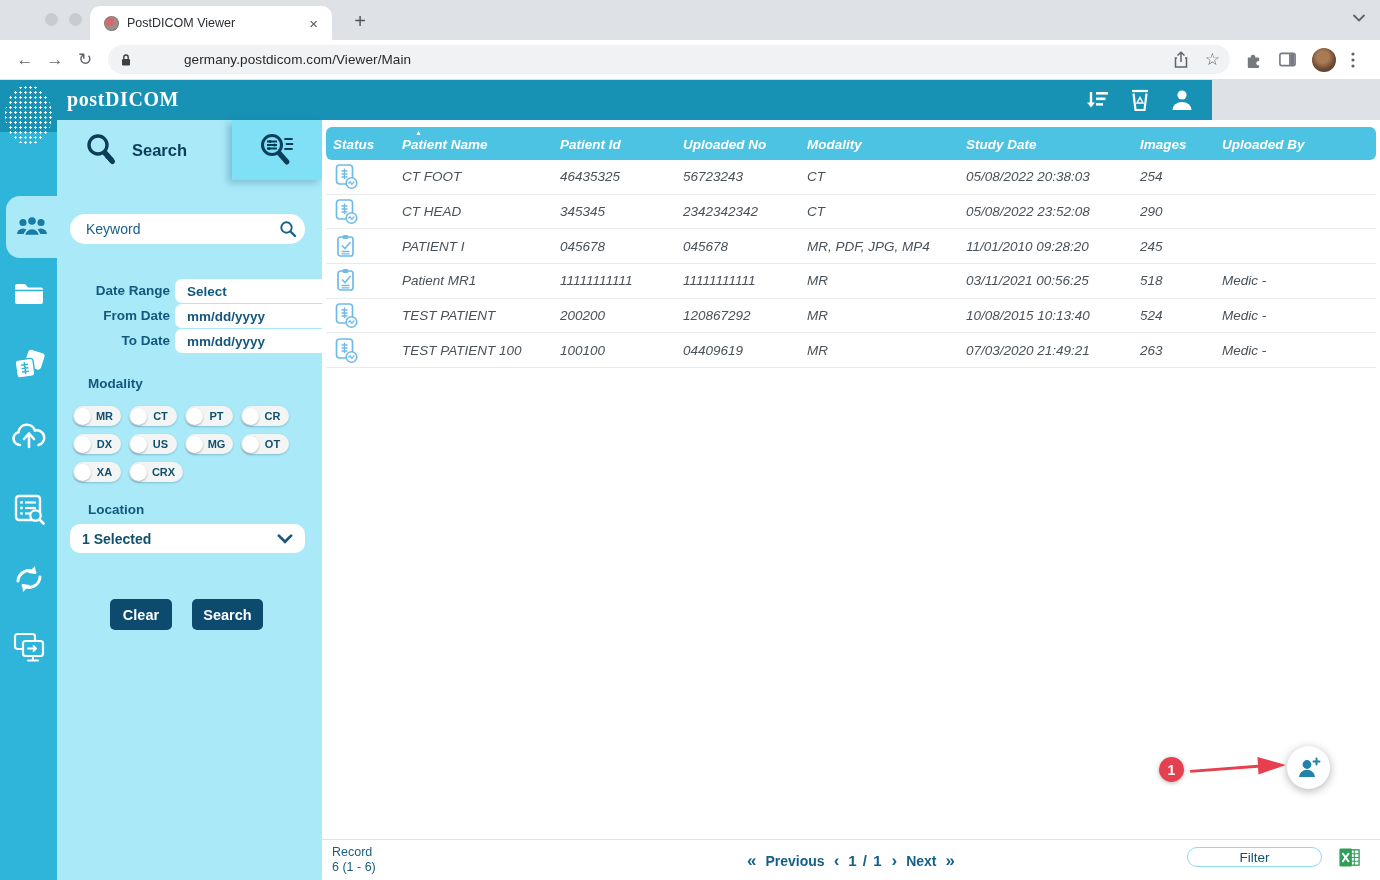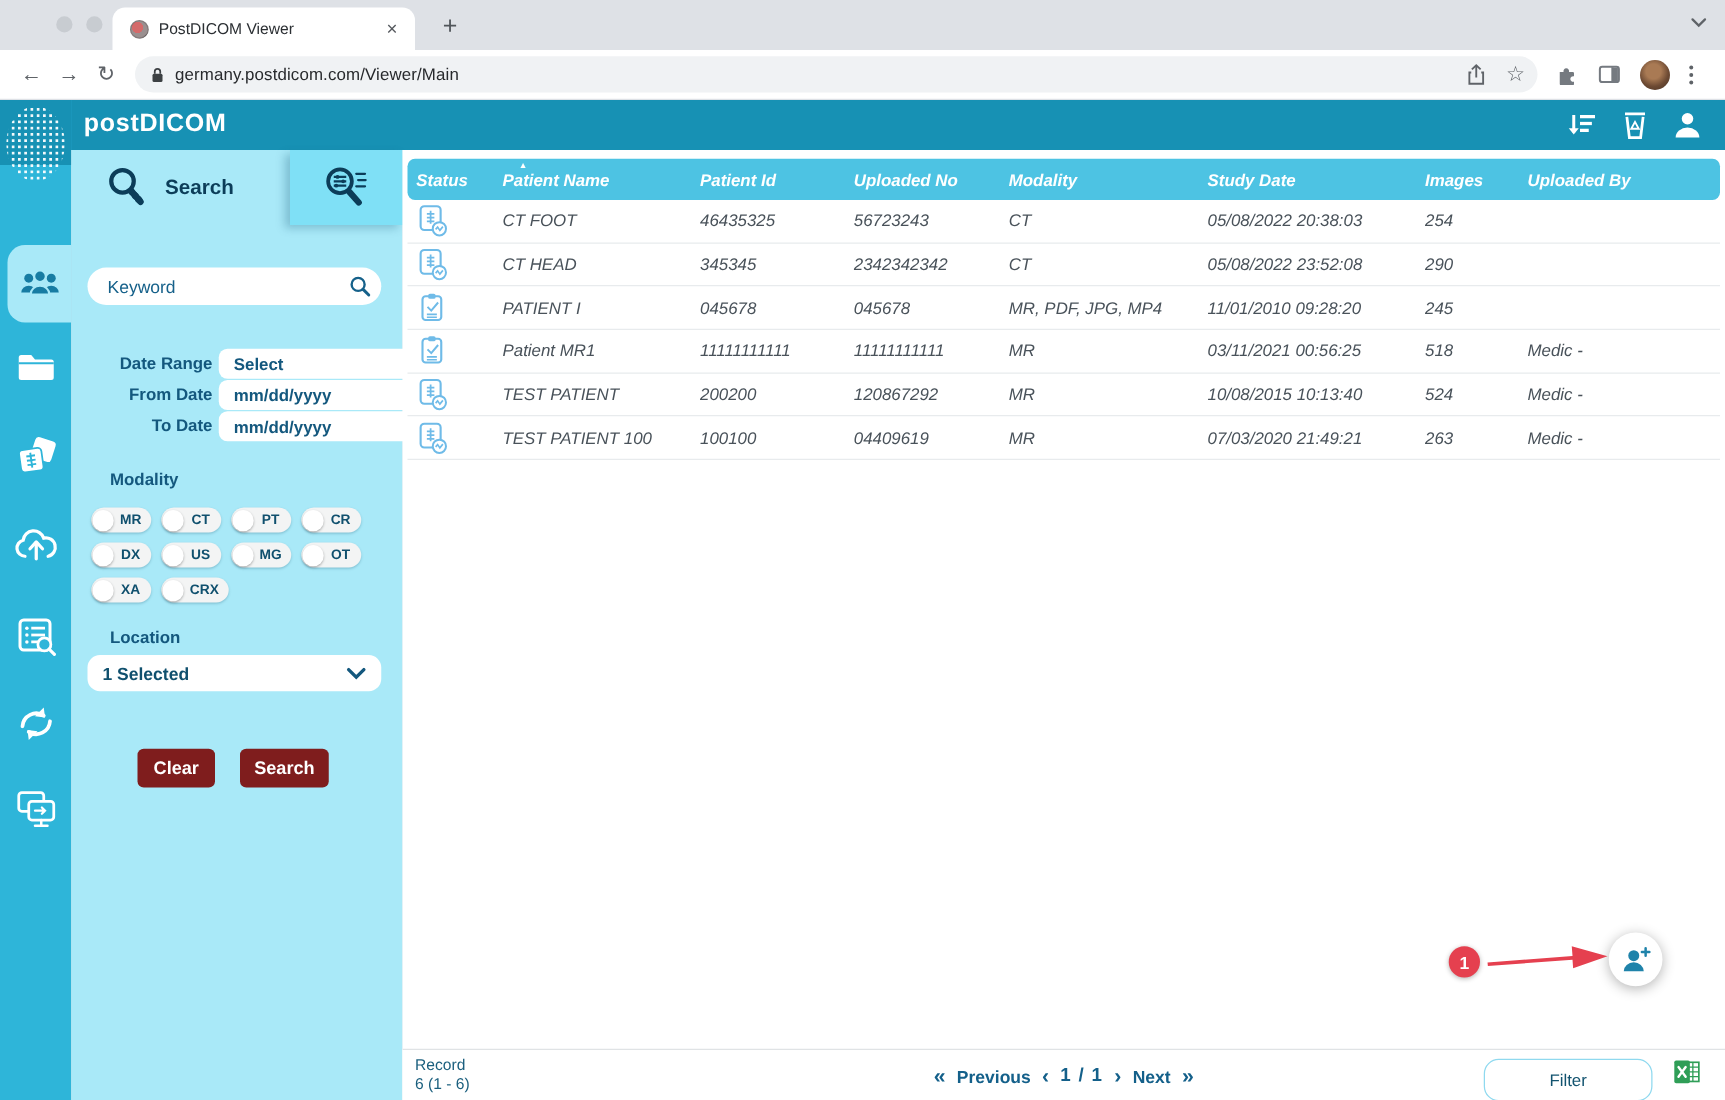--- a/index.html
+++ b/index.html
@@ -20,29 +20,29 @@
   .tab-close { font-size:15px; color:#55595e; padding:0 4px; cursor:default; }
   .newtab { position:absolute; left:346px; top:8px; font-size:20px; color:#50555a; width:28px; height:28px;
     text-align:center; line-height:27px; border-radius:50%; }
   .strip-chevron { position:absolute; right:14px; top:13px; }
 
   .addressbar { position:absolute; left:0; top:40px; width:1380px; height:39px; background:#ffffff;
     display:flex; align-items:center; }
   .navbtn { font-size:17px; color:#5f6368; width:30px; text-align:center; }
   .nav-back{margin-left:10px} 
   .urlpill { position:relative; margin-left:8px; width:1122px; height:29px; background:#f0f2f4; border-radius:15px;
-    display:flex; align-items:center; padding-left:12px; }
+    display:flex; align-items:center; padding-left:12px;gap:44px; }
   .url-text { font-size:13.5px; color:#27292c; margin-left:8px; letter-spacing:.1px; }
   .pill-right { position:absolute; right:10px; top:0; height:100%; display:flex; align-items:center; gap:16px; }
   .chrome-right { display:flex; align-items:center; gap:15px; margin-left:14px; }
   .avatar { width:24px; height:24px; border-radius:50%;
     background:radial-gradient(circle at 45% 38%, #a97a54 0 30%, #6d4a33 60%, #433024 100%); }
 
   
-  .appheader { position:absolute; left:0; top:80px; width:1380px; height:40px; background:#1791b4; }
+  .appheader { position:absolute; left:0; top:80px; width:1212px; height:40px; background:#1791b4;font-family:Liberation Serif, serif; }
   .logo { position:absolute; left:67px; top:8px; color:#fff; font-size:20px; font-weight:bold; letter-spacing:.6px; }
   .apptitle { position:absolute; left:57px; right:57px; top:10px; text-align:center; color:#fff;
     font-size:16.5px; font-weight:bold; letter-spacing:.2px; }
   .header-actions { position:absolute; right:18px; top:7px; display:flex; gap:18px; align-items:center; }
 
   
   .rail { position:absolute; left:0; top:80px; width:57px; height:800px; background:#2eb5d9; }
   .rail-top { position:absolute; left:0; top:0; width:57px; height:52px; background:#1791b4; }
   .brand-logo { position:absolute; left:3px; top:5px; width:51px; height:60px; border-radius:50%;
     background-image:radial-gradient(rgba(255,255,255,.95) 1.1px, transparent 1.4px);
@@ -76,21 +76,21 @@
   .pill .knob { width:17px; height:17px; border-radius:50%; background:#fff; margin-left:1px;
     box-shadow:0 1px 2px rgba(0,0,0,.3); }
   .pill .ptxt { flex:1; text-align:center; font-size:11px; font-weight:bold; color:#10506e; padding-right:3px; }
   .pill.wide { width:54px; }
 
   .location-label { position:absolute; left:31px; top:382px; font-size:13.5px; color:#14587e; font-weight:bold; }
   .location-select { position:absolute; left:13px; top:404px; width:235px; height:29px; background:#fff; border-radius:10px;
     display:flex; align-items:center; padding:0 12px; }
   .location-select .fval { flex:1; font-size:14px; color:#10506e; font-weight:bold; }
 
-  .btn { position:absolute; top:479px; height:31px; background:#7f1d1d; color:#fff; border:none; border-radius:5px;
+  .btn { position:absolute; top:479px; height:31px; background:#0c4a6e; color:#fff; border:none; border-radius:5px;
     font-size:14.5px; font-weight:bold; font-family:inherit; }
   .btn-clear { left:53px; width:62px; }
   .btn-search { left:135px; width:71px; }
 
   
   .main { position:absolute; left:322px; top:120px; width:1058px; height:760px; background:#fff; }
   .tgrid { display:grid; grid-template-columns:76px 158px 123px 124px 159px 174px 82px 154px;font-style:italic; }
   .thead { position:absolute; left:4px; top:7px; width:1050px; height:33px; background:#4dc3e3; border-radius:6px;
     color:#fff; font-size:13.5px; font-weight:bold; }
   .thead .th { align-self:end; padding-bottom:8px; white-space:nowrap; }
@@ -102,21 +102,21 @@
   .td-status { padding-left:8px; height:28px; display:flex; align-items:center; }
 
   
   .tfoot { position:absolute; left:0; bottom:0; width:1058px; height:41px; background:#fff; border-top:1px solid #e0e3e5; }
   .record { position:absolute; left:10px; top:5px; font-size:12.5px; color:#1a5f7e; line-height:15px; }
   .pager { position:absolute; left:4px; top:0; width:1050px; height:41px; display:flex; align-items:center;
     justify-content:center; gap:9px; color:#14608a; font-weight:bold; }
   .pager .pg-big { font-size:17px; }
   .pager .pg-mid { font-size:14px; }
   .pager .pg-num { font-size:15px; letter-spacing:1px; }
-  .filter-btn { position:absolute; left:865px; top:7px; width:135px; height:34px; background:#fff;
+  .filter-btn { position:absolute; left:865px; top:7px; width:135px; height:20px; background:#fff;
     border:1.5px solid #8fd9ef; border-radius:12px; color:#12536f; font-size:13.5px; font-family:inherit; }
   .excel { position:absolute; left:1016px; top:6px; }
 
   
   .fab { position:absolute; left:965px; top:626px; width:43px; height:43px; border-radius:50%; background:#fff;
     box-shadow:0 2px 10px rgba(0,0,0,.3); display:flex; align-items:center; justify-content:center; }
   .anno-circle { position:absolute; left:837px; top:637px; width:25px; height:25px; border-radius:50%; background:#e5404f;
     color:#fff; font-size:14px; font-weight:bold; display:flex; align-items:center; justify-content:center;
     box-shadow:0 1px 4px rgba(0,0,0,.3); }
   .anno-arrow { position:absolute; left:866px; top:633px; }

